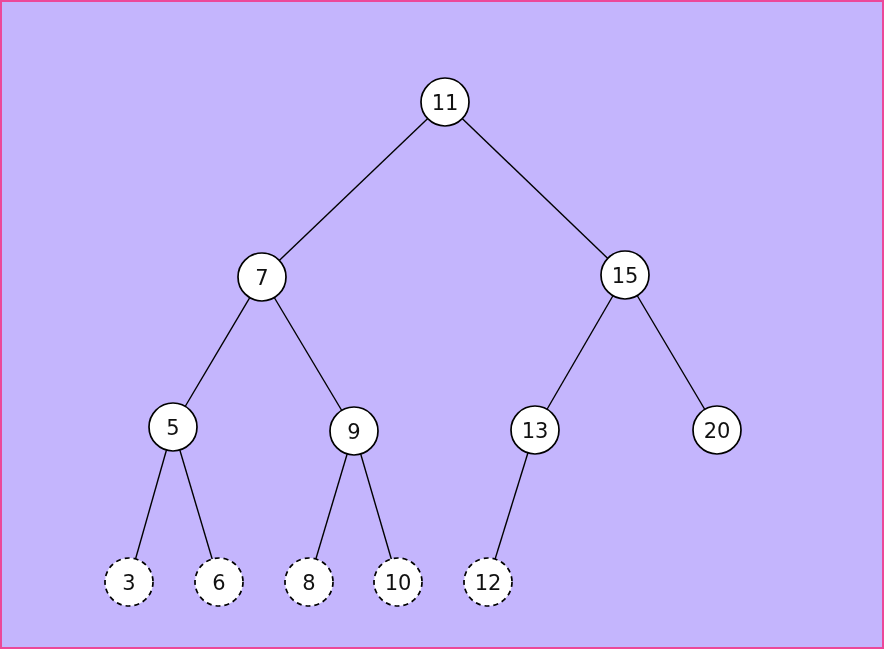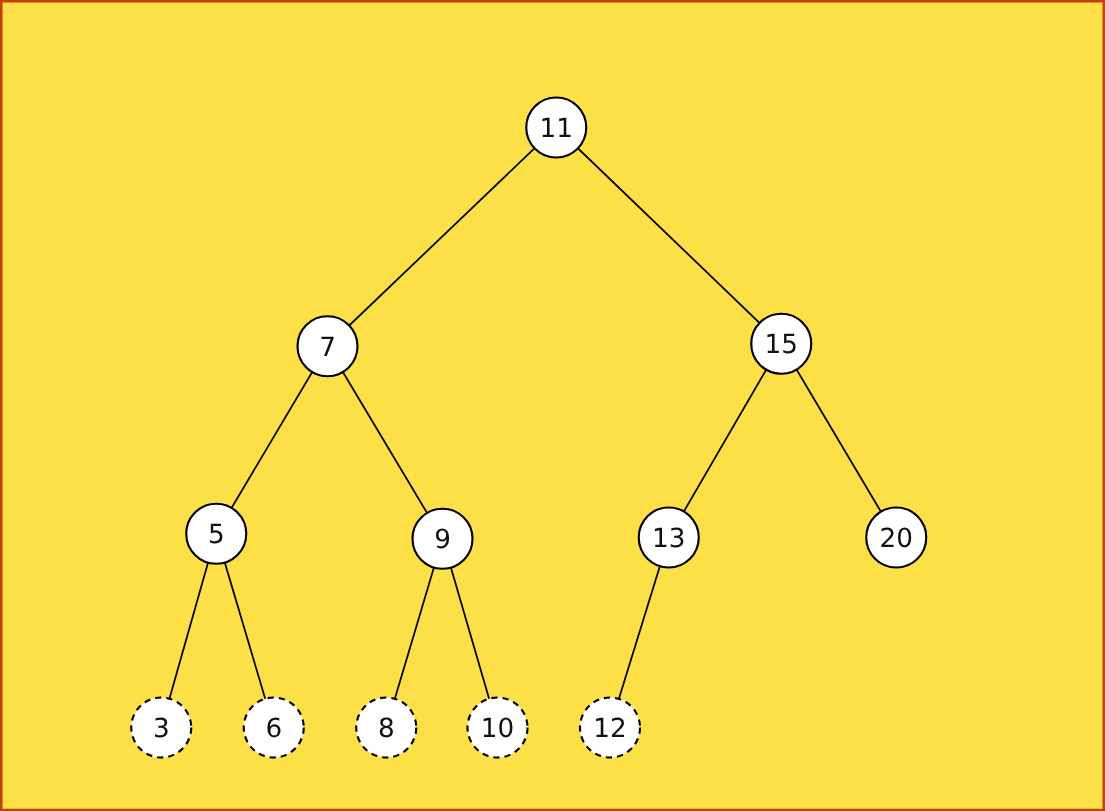--- a/index.html
+++ b/index.html
@@ -11,22 +11,22 @@
   body {
     width: 884px;
     height: 649px;
     position: relative;
     overflow: hidden;
   }
   .frame {
     position: absolute;
     inset: 0;
     box-sizing: border-box;
-    border: 2px solid #c2410c;
-    background: #fde047;
+    border: 2px solid #ec4899;
+    background: #c4b5fd;
   }
   svg {
     position: absolute;
     left: 0;
     top: 0;
   }
   .tree-edge {
     stroke: #000000;
     stroke-width: 1.4;
   }

